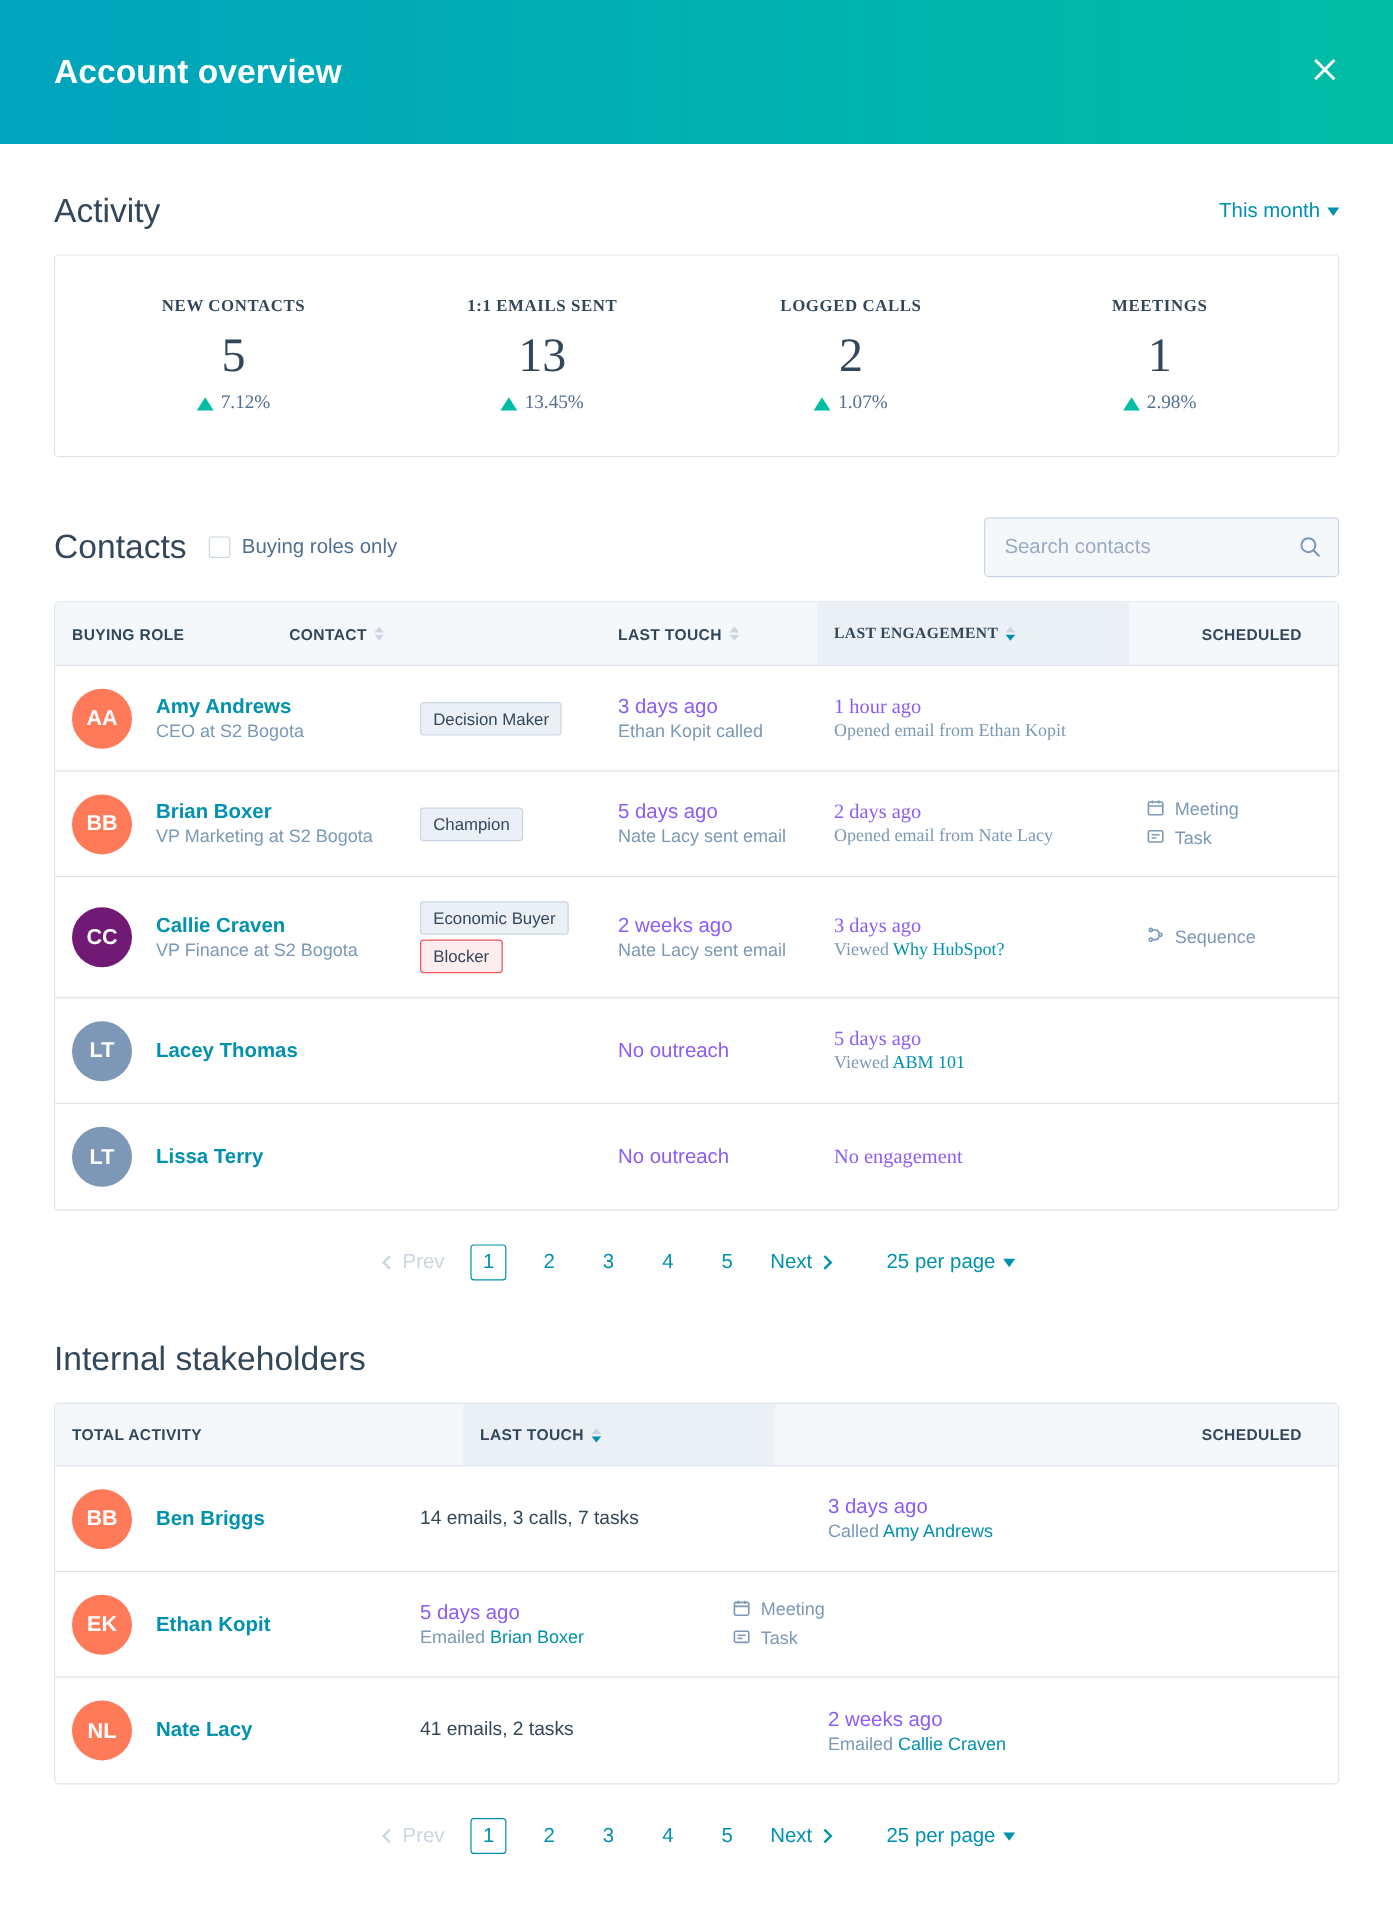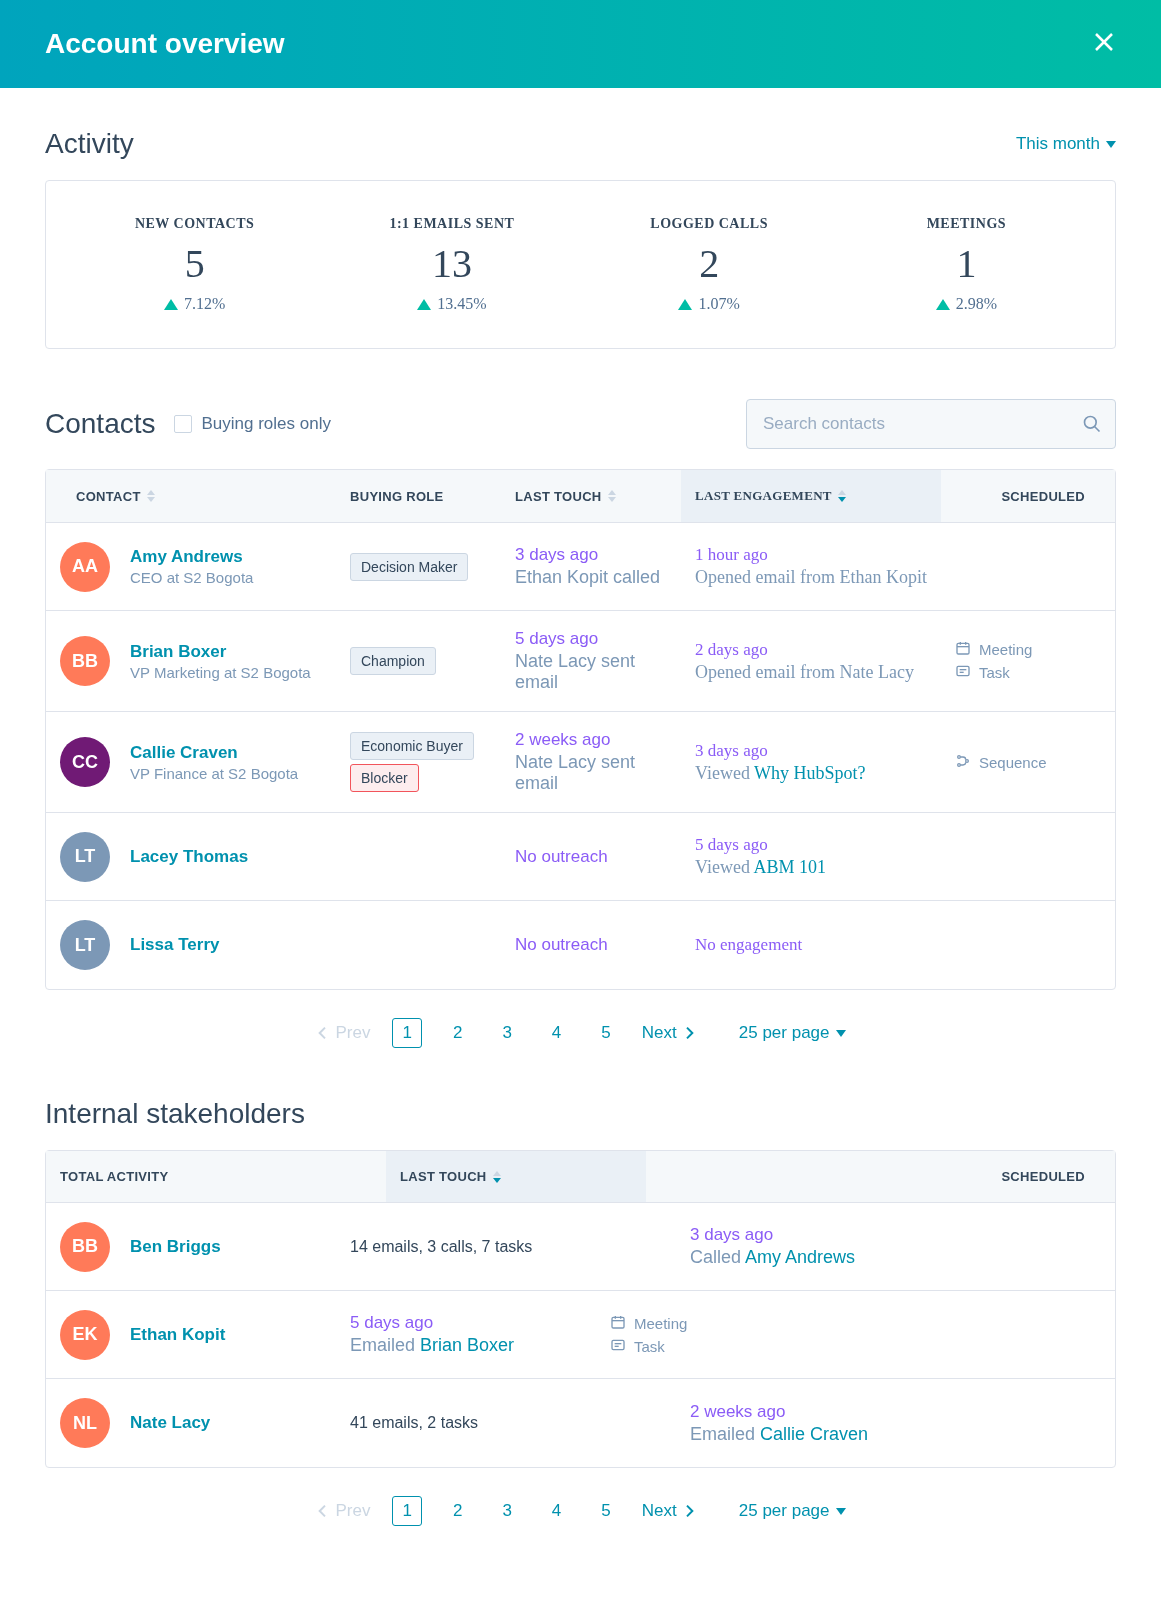--- a/index.html
+++ b/index.html
@@ -1,34 +1,34 @@
 <!DOCTYPE html>
 <html><head>
 <meta charset="utf-8">
 <style>
 * { box-sizing: border-box; margin: 0; padding: 0; }
 body { font-family: -apple-system, BlinkMacSystemFont, "Segoe UI", Helvetica, Arial, sans-serif; background: #fff; color: #33475b; width: 1161px; }
-.header { background: linear-gradient(90deg, #00a4bd, #00bda5); color: #fff; padding: 28px 45px; display: flex; justify-content: space-between; align-items: center; }
+.header { background: linear-gradient(90deg, #00a4bd, #00bda5); color: #fff; padding: 44px 45px; display: flex; justify-content: space-between; align-items: center; }
 .header h1 { font-size: 28px; font-weight: 600; }
 .close-icon { cursor: pointer; }
 .container { padding: 40px 45px; }
 .section-header { display: flex; justify-content: space-between; align-items: center; margin-bottom: 20px; }
 .section-title { font-size: 28px; font-weight: 400; color: #33475b; }
 .dropdown-filter { color: #0091ae; font-size: 17px; cursor: pointer; display: flex; align-items: center; gap: 6px; }
 .metrics-box { border: 1px solid #dfe3eb; border-radius: 4px; padding: 35px 20px; display: flex; justify-content: space-around; margin-bottom: 50px; }
 .metric { text-align: center; flex: 1; font-family: Liberation Serif, serif; }
 .metric-label { font-size: 14px; font-weight: 600; letter-spacing: 0.5px; color: #33475b; text-transform: uppercase; }
 .metric-value { font-size: 40px; font-weight: 400; color: #33475b; margin: 8px 0; }
 .metric-delta { font-size: 16px; color: #516f90; display: flex; align-items: center; justify-content: center; gap: 6px; }
 .up-arrow { width: 0; height: 0; border-left: 7px solid transparent; border-right: 7px solid transparent; border-bottom: 11px solid #00bda5; display: inline-block; }
 .down-caret { width: 0; height: 0; border-left: 5px solid transparent; border-right: 5px solid transparent; border-top: 7px solid #0091ae; display: inline-block; }
 .contacts-header { display: flex; align-items: center; gap: 18px; margin-bottom: 20px; }
 .checkbox-wrap { display: flex; align-items: center; gap: 10px; font-size: 17px; color: #516f90; }
 .checkbox-box { width: 18px; height: 18px; border: 1.5px solid #cbd6e2; border-radius: 2px; cursor: pointer; }
-.search-box { margin-left: auto; position: relative; width: 370px; }
+.search-box { margin-left: auto; position: relative; width: 296px; }
 .search-box input { width: 100%; padding: 14px 44px 14px 16px; border: 1px solid #cbd6e2; border-radius: 4px; background: #f5f8fa; font-size: 17px; color: #516f90; }
 .search-box input::placeholder { color: #99acc2; }
 .search-box svg { position: absolute; right: 14px; top: 50%; transform: translateY(-50%); }
 .table { border: 1px solid #dfe3eb; border-radius: 4px; width: 100%; }
 .thead { display: flex; background: #f5f8fa; border-bottom: 1px solid #dfe3eb; }
 .th { padding: 18px 14px; font-size: 13px; font-weight: 600; color: #33475b; letter-spacing: 0.3px; display: flex; align-items: center; gap: 6px; }
 .th.sorted { background: #eaf0f6; }
 .sort-icon { display: inline-flex; flex-direction: column; gap: 2px; }
 .sort-up, .sort-down { width: 0; height: 0; border-left: 4px solid transparent; border-right: 4px solid transparent; }
 .sort-up { border-bottom: 5px solid #cbd6e2; }
@@ -48,21 +48,21 @@
 .td { padding: 18px 14px; font-size: 16px; color: #33475b; }
 .avatar { width: 50px; height: 50px; border-radius: 50%; background: #7c98b6; color: #fff; font-weight: 600; font-size: 18px; display: inline-flex; align-items: center; justify-content: center; flex-shrink: 0; }
 .avatar.orange { background: #ff7a59; }
 .avatar.teal { background: #701a75; }
 .contact-cell { display: flex; align-items: center; gap: 20px; }
 .contact-name { color: #0091ae; font-weight: 600; font-size: 17px; }
 .contact-sub { color: #7c98b6; font-size: 15px; margin-top: 2px; }
 .badge { display: inline-block; padding: 5px 10px; font-size: 14px; background: #eaf0f6; border: 1px solid #cbd6e2; border-radius: 3px; color: #33475b; margin: 2px 0; }
 .badge.blocker { background: #fdedee; border-color: #f2545b; color: #33475b; }
 .touch-main { font-size: 17px; color: #8b5cf6; }
-.touch-sub { font-size: 18px; color: #7c98b6; margin-top: 2px; }
+.touch-sub { font-size: 15px; color: #7c98b6; margin-top: 2px; }
 .link-teal { color: #0091ae; }
 .sched-item { display: flex; align-items: center; gap: 8px; font-size: 15px; color: #7c98b6; margin: 2px 0; justify-content: flex-start; }
 .pagination { display: flex; align-items: center; justify-content: center; gap: 22px; margin: 28px 0 50px; font-size: 17px; }
 .page-prev, .page-next { color: #0091ae; cursor: pointer; display: flex; align-items: center; gap: 4px; }
 .page-prev.disabled { color: #cbd6e2; cursor: default; }
 .page-num { color: #0091ae; cursor: pointer; padding: 4px 9px; border-radius: 3px; }
 .page-num.active { border: 1px solid #0091ae; }
 .per-page { color: #0091ae; display: flex; align-items: center; gap: 6px; margin-left: 20px; cursor: pointer; }
 .sched-wrap { display: flex; flex-direction: column; align-items: flex-start; }
 .icon-sm { width: 16px; height: 16px; flex-shrink: 0; }
@@ -134,29 +134,29 @@
       <input type="text" placeholder="Search contacts" style="">
       <svg width="20" height="20" viewBox="0 0 24 24" fill="none" stroke="#7c98b6" stroke-width="2">
           <circle cx="10" cy="10" r="7"></circle>
           <line x1="21" y1="21" x2="15" y2="15"></line>
         </svg>
     </div>
   </div>
 
   <div class="table">
     <div class="thead">
+      <div class="th col-role">
+          <span>BUYING ROLE</span>
+        </div>
       <div class="th col-contact">
           <span>CONTACT</span>
           <span class="sort-icon">
             <span class="sort-up"></span>
             <span class="sort-down"></span>
           </span>
-        </div>
-      <div class="th col-role">
-          <span>BUYING ROLE</span>
         </div>
       <div class="th col-touch">
           <span>LAST TOUCH</span>
           <span class="sort-icon">
             <span class="sort-up"></span>
             <span class="sort-down"></span>
           </span>
         </div>
       <div class="th col-engage sorted">
           <span>LAST ENGAGEMENT</span>

